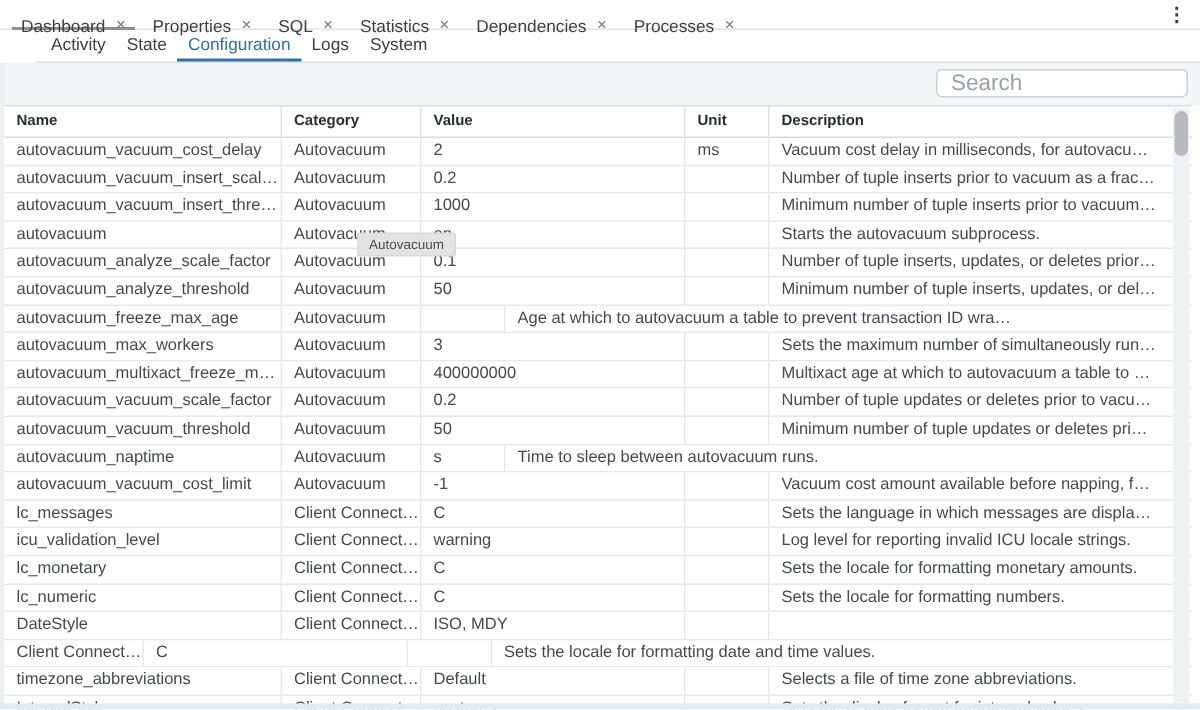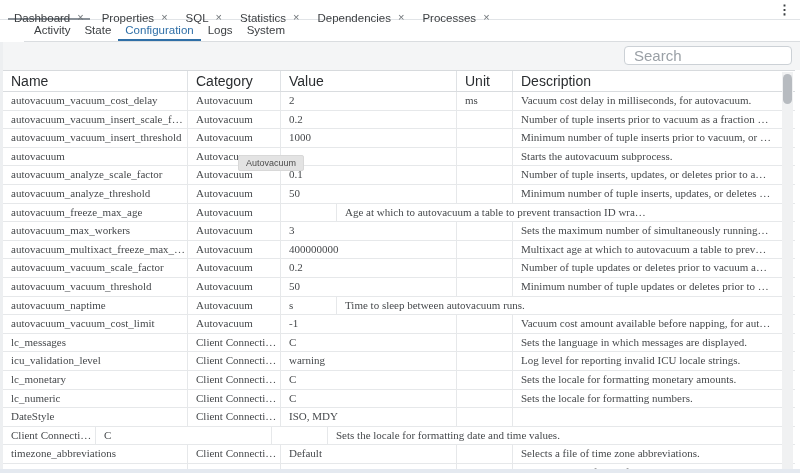--- a/index.html
+++ b/index.html
@@ -92,30 +92,30 @@
     left: 3px;
     top: 70px;
     width: 792px;
     bottom: 0;
     border-top: 1px solid #d7dadd;
     background: #ffffff;
     overflow: hidden;
   }
   .ghead { display: flex; height: 21px; border-bottom: 1px solid #d9dcdf; background: #ffffff; }
   .hcell {
-    font-size: 14px;
-    font-weight: 400;
+    font-size: 10px;
+    font-weight: 700;
     color: #2a2d30;
     line-height: 20px;
     padding-left: 8px;
     border-right: 1px solid #dfe2e5;
     white-space: nowrap;
     overflow: hidden;
   }
-  .row { display: flex; height: 18.6px; border-bottom: 1px solid #e6e8ea; background: #ffffff; font-family: Liberation Serif, serif; }
+  .row { display: flex; height: 18.6px; border-bottom: 1px solid #e6e8ea; background: #ffffff; }
   .cell {
     font-size: 11px;
     color: #46494c;
     line-height: 17.6px;
     padding-left: 8px;
     border-right: 1px solid #e6e8ea;
     white-space: nowrap;
     overflow: hidden;
     text-overflow: ellipsis;
   }

